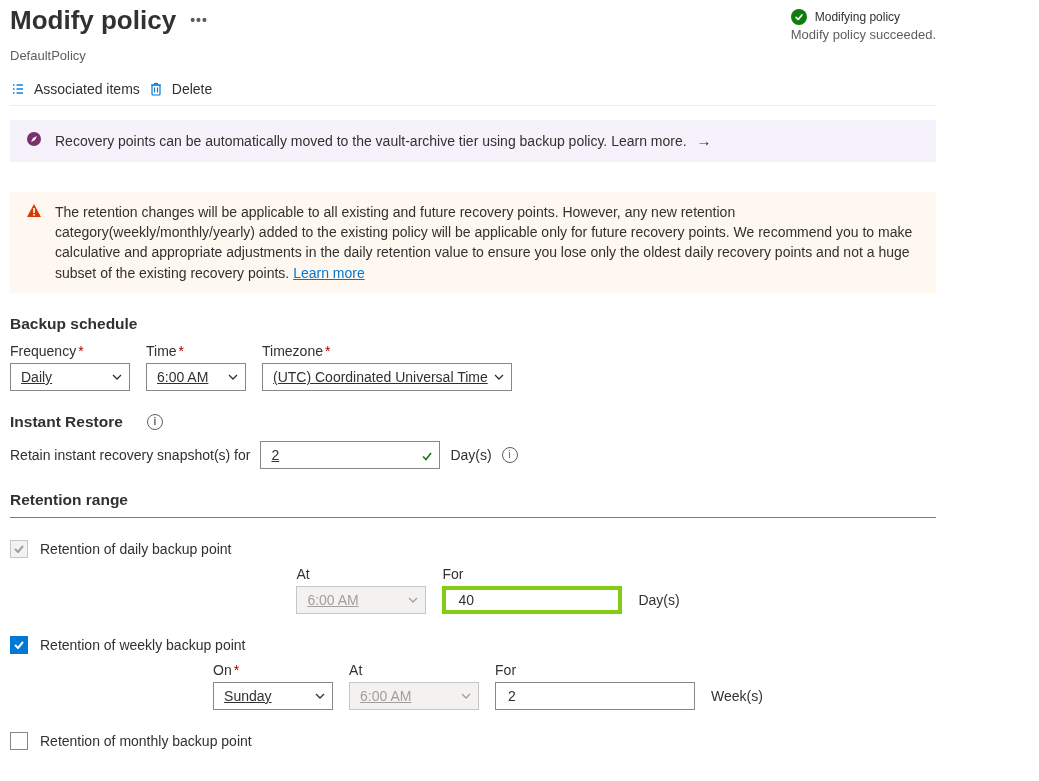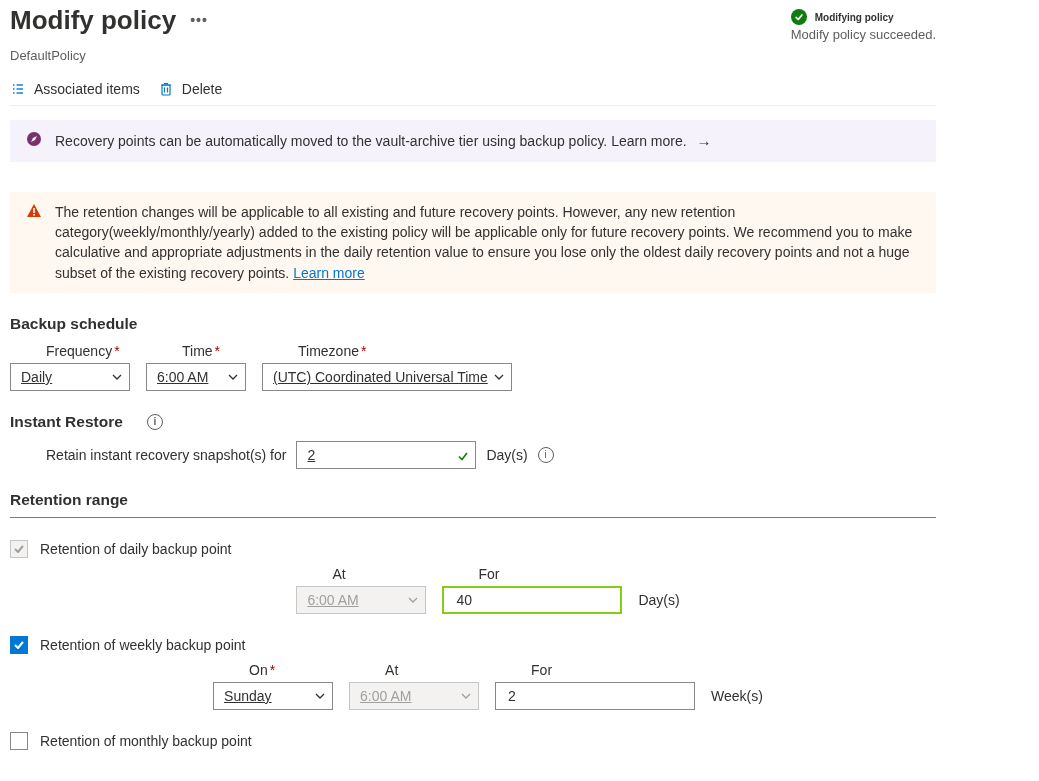--- a/index.html
+++ b/index.html
@@ -15,57 +15,57 @@
     --disabled-bg:#f3f2f1;
   }
   html,body{margin:0;padding:0;background:#fff;color:var(--text);font-family:"Segoe UI",Arial,sans-serif;font-size:14px;}
   .page{width:952px;min-height:781px;padding:5px 16px 30px 10px;box-sizing:border-box;}
   .header-row{display:flex;align-items:flex-start;}
   .title-block{flex:1;}
   .page-title{font-size:26px;font-weight:600;margin:0;display:flex;align-items:center;gap:14px;}
   .ellipsis{font-size:14px;color:var(--muted);letter-spacing:1px;position:relative;top:-1px;}
   .subtitle{color:var(--muted);font-size:13px;margin-top:12px;}
   .status-block{margin-top:4px;}
-  .status-line1{display:flex;align-items:center;gap:8px;font-weight:700;font-size:10px;}
+  .status-line1{display:flex;align-items:center;gap:8px;font-weight:400;font-size:12px;}
   .status-line2{color:var(--muted);font-size:13px;margin-top:2px;}
   .success-icon{width:16px;height:16px;border-radius:50%;background:var(--green);display:inline-flex;align-items:center;justify-content:center;}
   .success-icon svg{stroke:#fff;}
-  .cmdbar{display:flex;gap:18px;margin-top:18px;padding-bottom:8px;border-bottom:1px solid #ededed;}
+  .cmdbar{display:flex;gap:8px;margin-top:18px;padding-bottom:8px;border-bottom:1px solid #ededed;}
   .cmd{display:flex;align-items:center;gap:8px;color:var(--text);cursor:pointer;font-size:14px;}
   .cmd .icon{color:var(--blue);display:inline-flex;}
   .banner{display:flex;align-items:flex-start;gap:12px;padding:10px 14px;margin-top:14px;border-left:1px solid transparent;}
   .banner-info{background:var(--bg-info);}
   .banner-warn{background:var(--bg-warn);margin-top:30px;justify-content:center;}
   .banner .bicon{flex:0 0 18px;height:18px;display:inline-flex;align-items:center;justify-content:center;}
   .banner-text{line-height:1.45;color:var(--text);}
   .arrow{font-size:15px;margin-left:6px;}
   .link{color:var(--blue);text-decoration:underline;cursor:pointer;}
   h2.section{font-size:15.5px;font-weight:600;margin:22px 0 10px 0;}
   h2.section.rule{border-bottom:1px solid #7a7a78;padding-bottom:8px;}
   .field-row{display:flex;gap:16px;align-items:flex-end;}
   .field{display:flex;flex-direction:column;gap:4px;}
-  .label{font-size:14px;color:var(--text);margin-left:36px;}
+  .label{font-size:14px;color:var(--text);}
   .req{color:#a80000;margin-left:2px;}
   .select, .input{height:28px;border:1px solid var(--border);background:#fff;display:flex;align-items:center;padding:0 6px 0 10px;box-sizing:border-box;font-size:14px;color:var(--text);}
   .select{justify-content:space-between;gap:4px;cursor:pointer;text-decoration:underline;}
   .select.disabled, .input.disabled{background:var(--disabled-bg);color:#a19f9d;border-color:var(--border-light);cursor:default;}
   .chev{width:12px;height:12px;display:inline-flex;}
   .input{outline:none;}
   .input input{border:0;outline:none;width:100%;font-size:14px;color:inherit;background:transparent;}
   .info-icon{width:14px;height:14px;border:1px solid var(--muted);border-radius:50%;display:inline-flex;align-items:center;justify-content:center;font-size:10px;color:var(--muted);}
   .inline-row{display:flex;align-items:center;gap:10px;margin-top:6px;}
   .check-row{display:flex;align-items:center;gap:12px;margin-top:22px;}
   .checkbox{width:18px;height:18px;border:1px solid var(--border);display:inline-flex;align-items:center;justify-content:center;box-sizing:border-box;cursor:pointer;}
   .checkbox.disabled{background:var(--disabled-bg);border-color:var(--border-light);cursor:default;}
   .checkbox.checked{background:var(--blue);border-color:var(--blue);}
   .checkbox svg{stroke:#fff;}
   .checkbox.disabled svg{stroke:#a19f9d;}
   .checkbox.empty{background:#fff;}
   .sub-indent{margin-left:30px;margin-top:8px;justify-content:center;}
-  .hl{border:2px solid #84cc16;box-sizing:border-box;}
+  .hl{border:4px solid #84cc16;box-sizing:border-box;}
   .suffix{font-size:14px;color:var(--text);}
   .w120{width:120px;} .w100{width:100px;} .w250{width:250px;} .w130{width:130px;} .w180{width:180px;} .w200{width:200px;}
   .w-instant{width:180px;}
 </style>
 </head>
 <body>
 
 <div class="page">
 
   <div class="header-row">

